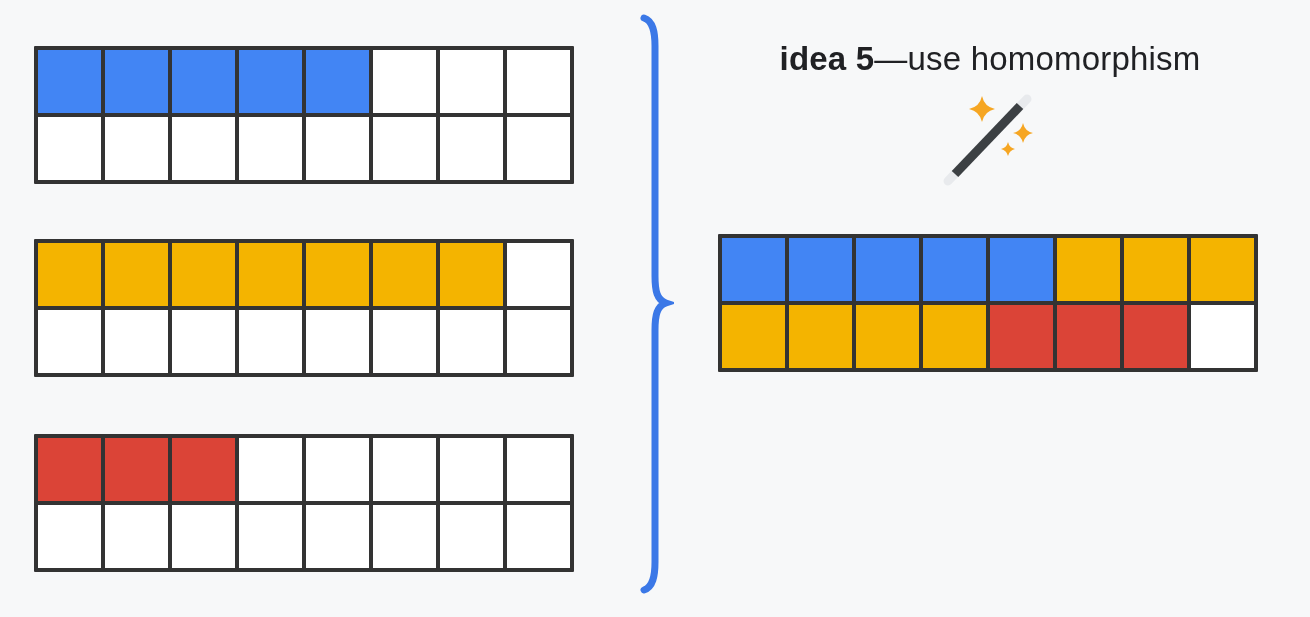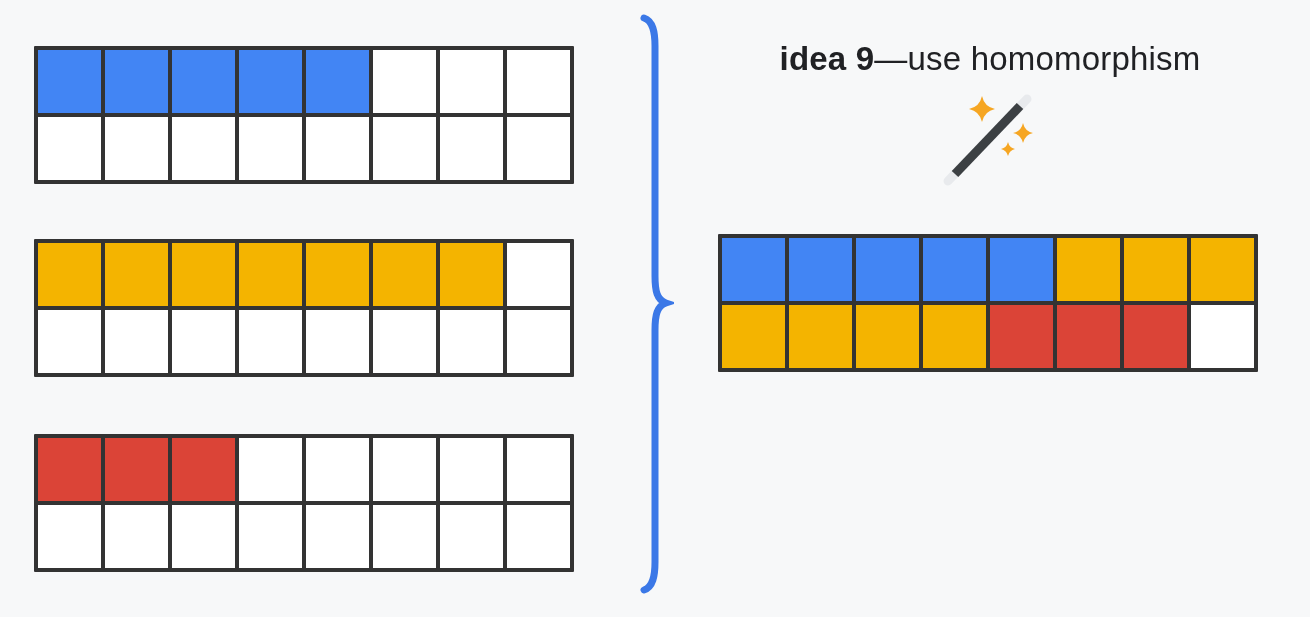--- a/index.html
+++ b/index.html
@@ -132,21 +132,21 @@
   <svg class="brace" width="42" height="585" viewBox="0 0 42 585" aria-hidden="true">
     <path d="M 12 6
              C 21 9, 23 20, 23 34
              L 23 264
              C 23 279, 25 288, 34 291
              C 25 294, 23 303, 23 318
              L 23 550
              C 23 564, 21 575, 12 578"></path>
   </svg>
 
-  <div class="slide-title"><span class="bold">idea 9</span><span>—use homomorphism</span></div>
+  <div class="slide-title"><span class="bold">idea 5</span><span>—use homomorphism</span></div>
 
   <svg class="wand" width="100" height="100" viewBox="0 0 100 100" aria-hidden="true">
     <line class="tip" x1="10" y1="88" x2="89" y2="6"></line>
     <line class="body" x1="17" y1="81" x2="82" y2="13"></line>
     <path class="spark" d="M44 3 Q46.3 13.7 57 16 Q46.3 18.3 44 29 Q41.7 18.3 31 16 Q41.7 13.7 44 3 Z"></path>
     <path class="spark" d="M85 30 Q86.8 38.2 95 40 Q86.8 41.8 85 50 Q83.2 41.8 75 40 Q83.2 38.2 85 30 Z"></path>
     <path class="spark" d="M70 49 Q71.3 54.7 77 56 Q71.3 57.3 70 63 Q68.7 57.3 63 56 Q68.7 54.7 70 49 Z"></path>
   </svg>
 
   <div class="block-grid" style="left:718px; top:234px;">

